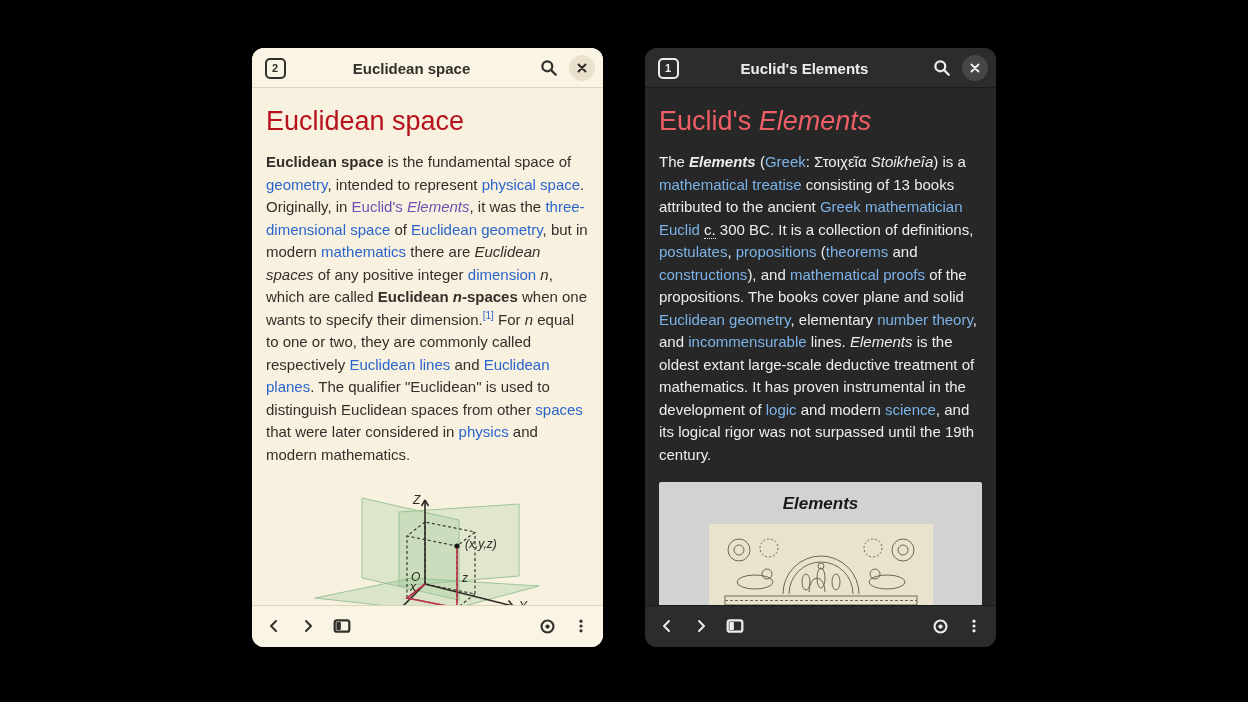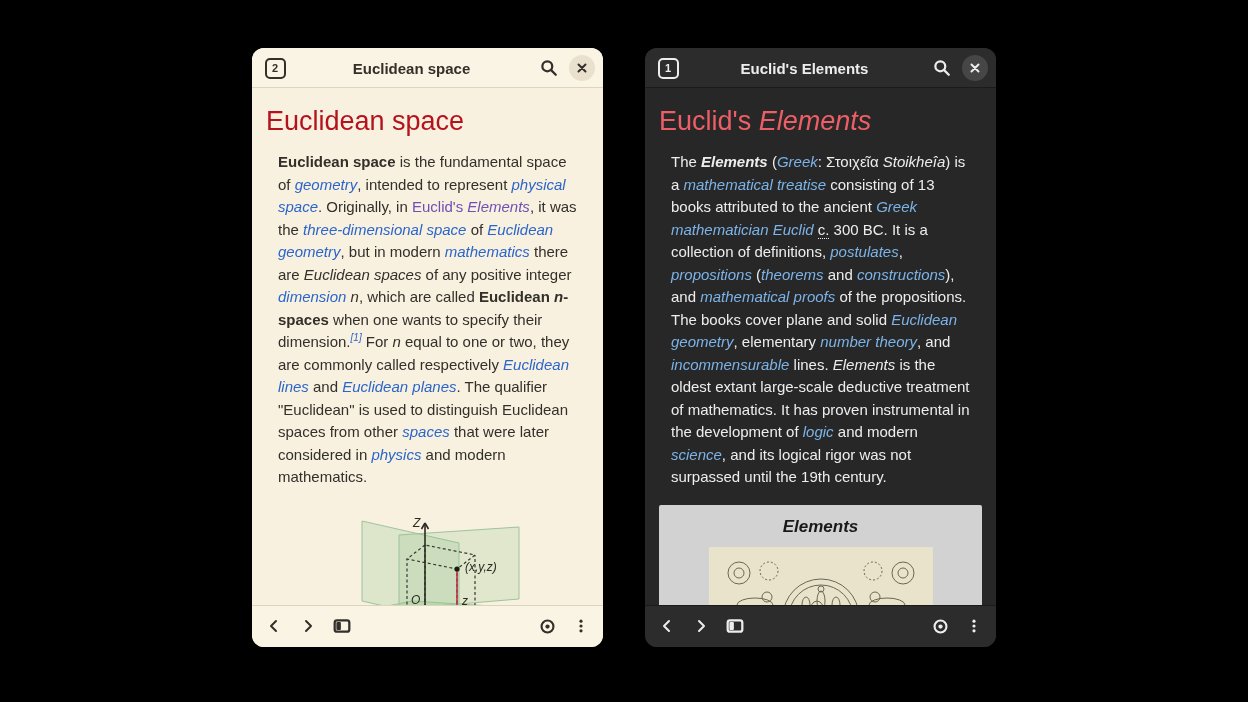--- a/index.html
+++ b/index.html
@@ -30,22 +30,22 @@
   .dark  .close-btn{background:#464646;}
   .ic{stroke:var(--text);fill:none;stroke-width:2;stroke-linecap:round;stroke-linejoin:round;}
   .ic-fill{fill:var(--text);stroke:none;}
 
   
   .content{flex:1;overflow:hidden;padding:0 14px;}
   .content h1{font-size:27px;font-weight:400;margin:18px 0 14px;}
   .light .content h1{color:#b5121d;}
   .dark  .content h1{color:#ed5e66;}
   .content h1 em{font-style:italic;}
-  .content p{font-size:15px;line-height:22.5px;color:var(--text);margin:12px;}
-  .rt-link{color:var(--link);cursor:pointer;font-style:italic;}
+  .content p{font-size:15px;line-height:22.5px;color:var(--text);margin:0;}
+  .rt-link{color:var(--link);cursor:pointer;}
   .rt-visited{color:var(--visited);cursor:pointer;}
   .rt-bold{font-weight:bold;}
   .rt-italic{font-style:italic;}
   .rt-abbr{border-bottom:1px dotted currentColor;}
   sup.rt-link{font-size:10px;line-height:0;}
 
   figure{margin:0;}
   .diagram{width:242px;margin:20px auto 0;}
   .card{margin:16px 0 0;background:#d2d2d2;min-height:220px;border-radius:2px;}
   .card-title{text-align:center;font-size:17px;font-weight:bold;font-style:italic;

